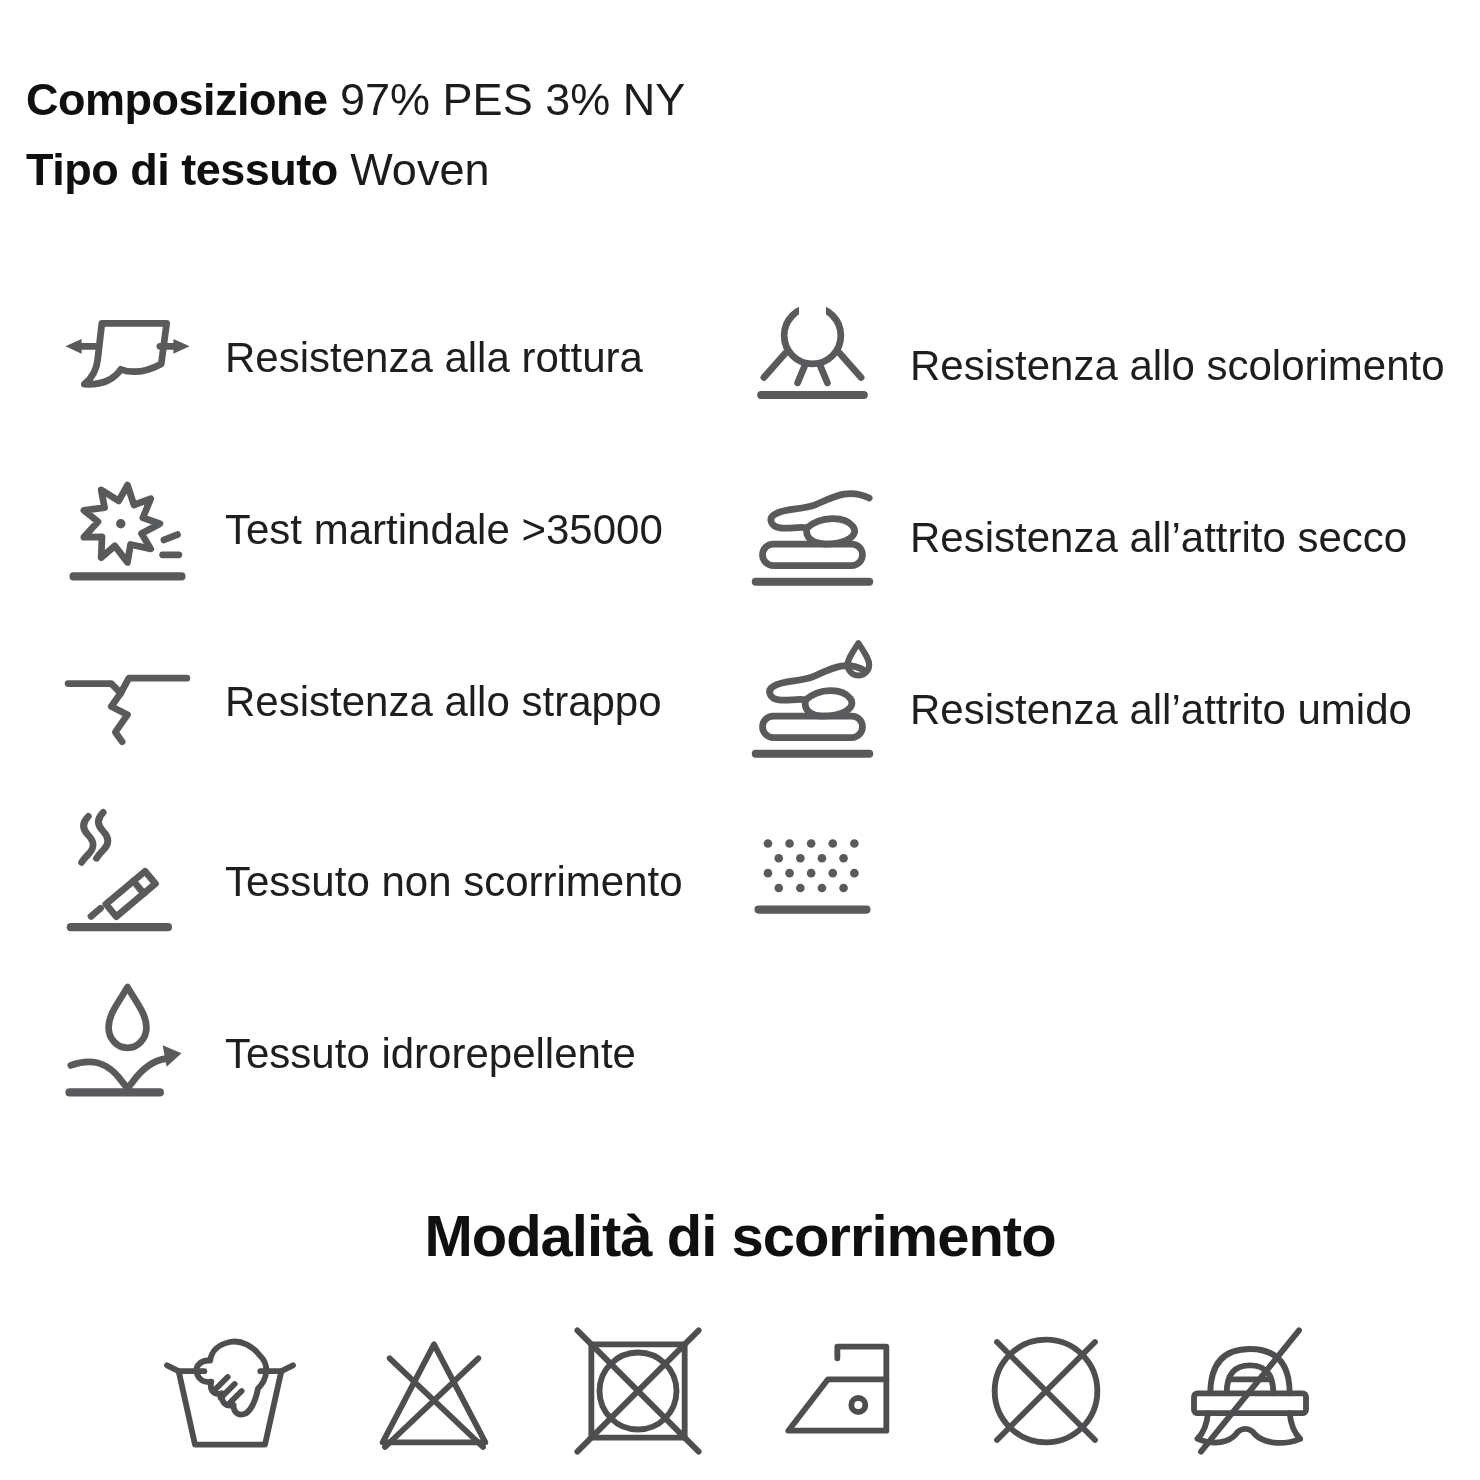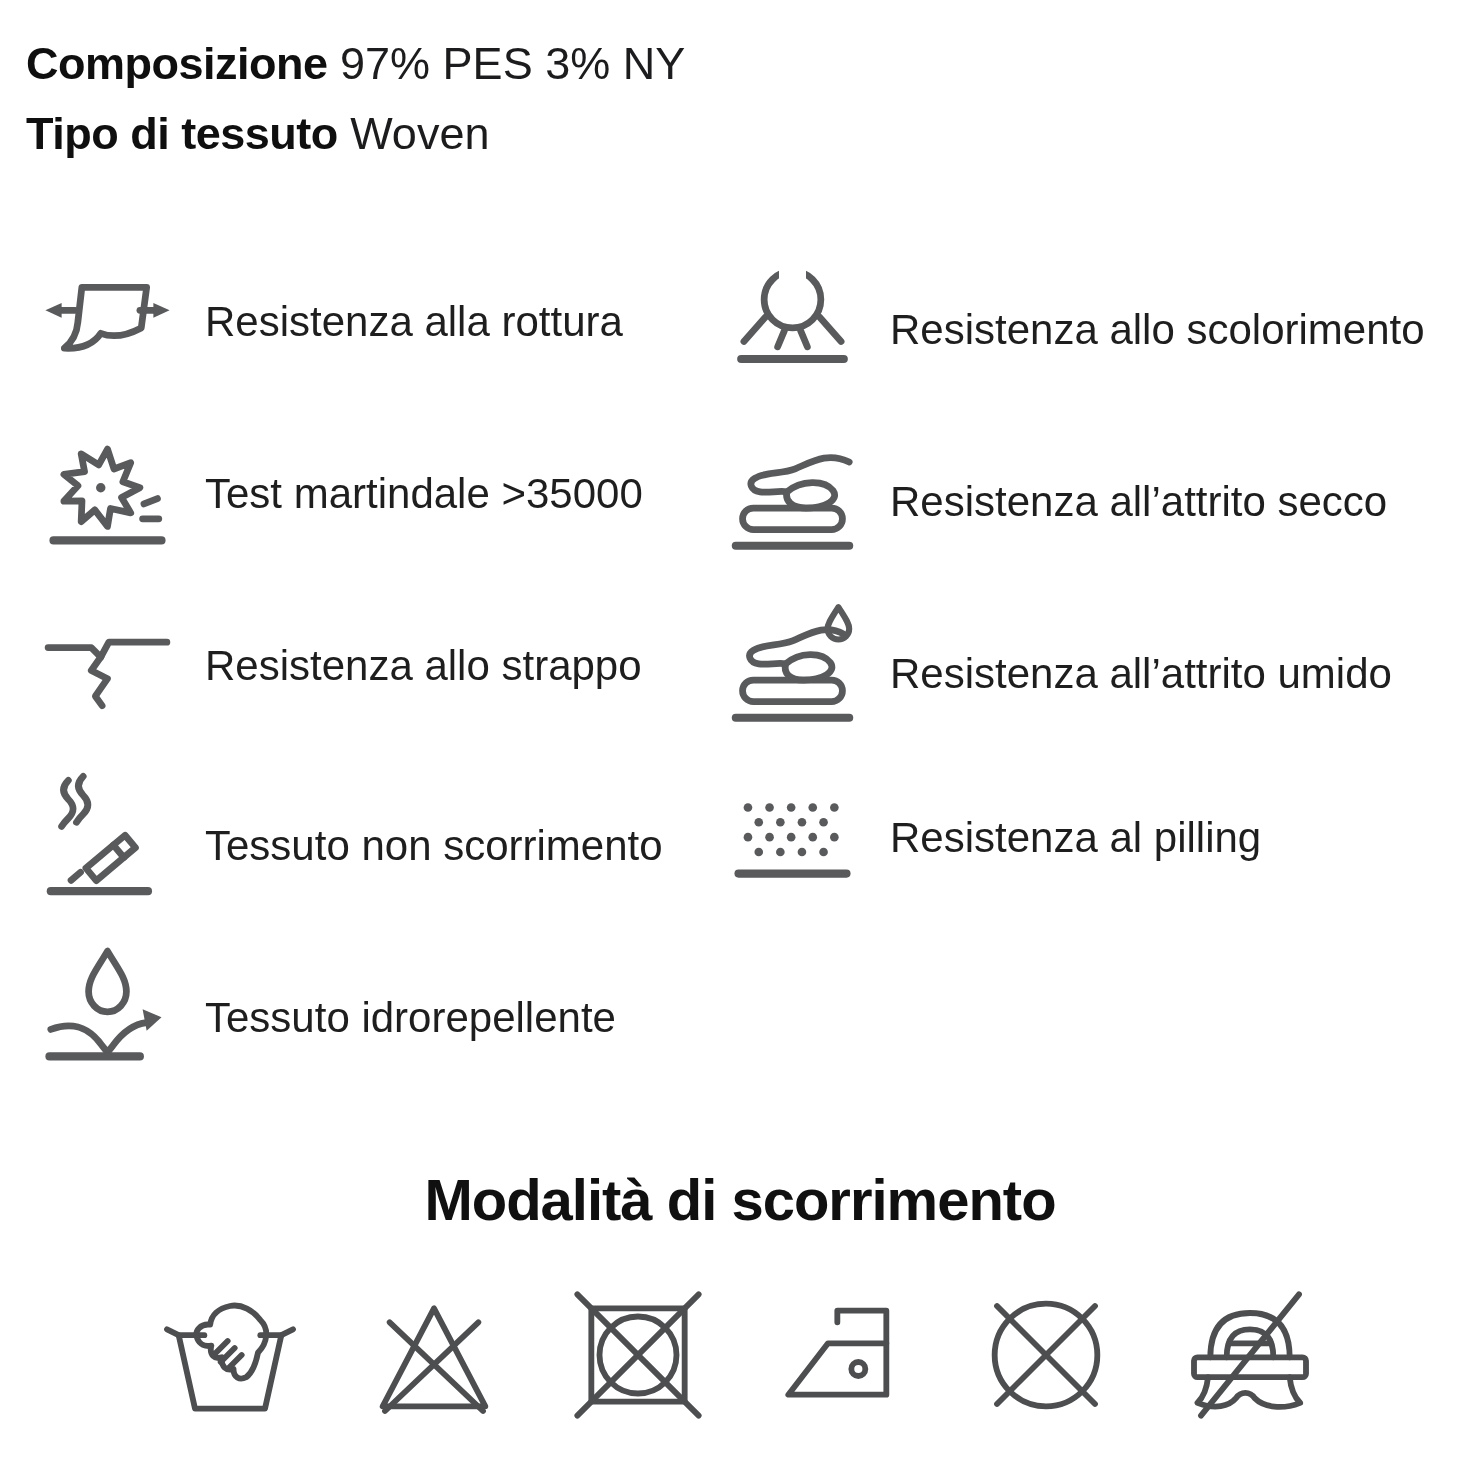--- a/index.html
+++ b/index.html
@@ -5,28 +5,28 @@
   html,body{margin:0;padding:0;background:#ffffff;}
   .page{
     position:relative;
     width:1480px;height:1480px;
     background:#ffffff;
     font-family:"Liberation Sans","DejaVu Sans",sans-serif;
     color:#1d1d1f;
     overflow:hidden;
   }
   
-  .header{padding:29px 0 0 26px;}
+  .header{padding:65px 0 0 26px;}
   .header .line{font-size:45px;line-height:1.55;color:#161616;}
   .header .lbl{font-weight:800;letter-spacing:-0.5px;color:#0f0f10;}
   .header .val{font-weight:400;color:#1c1c1e;}
   
   .features{
     margin-top:86px;
-    padding-left:40px;
+    padding-left:60px;
     display:grid;
     grid-template-columns:685px 720px;
     row-gap:37px;
   }
   .feature{display:flex;align-items:center;}
   .feature .iconbox{width:135px;height:135px;flex:none;display:flex;align-items:center;justify-content:center;}
   .feature .flabel{
     margin-left:30px;
     font-size:42px;line-height:1.3;color:#1e1e1e;
   }
@@ -180,21 +180,20 @@
             <circle cx="49" cy="49" r="3.2"></circle>
             <circle cx="65" cy="49" r="3.2"></circle>
             <circle cx="81" cy="49" r="3.2"></circle>
           <circle cx="25" cy="60" r="3.2"></circle>
             <circle cx="41" cy="60" r="3.2"></circle>
             <circle cx="57" cy="60" r="3.2"></circle>
             <circle cx="73" cy="60" r="3.2"></circle>
           <path d="M10 76 H90" stroke="currentColor" stroke-width="6" stroke-linecap="round" fill="none"></path>
         </svg>
       </div>
-      <div class="flabel">Resistenza al pilling</div>
     </div>
 
     <div class="feature col-right">
       <div class="iconbox">
         <svg class="ficon" viewBox="0 0 100 100" fill="none" stroke="currentColor" stroke-width="5" stroke-linecap="round" stroke-linejoin="round">
           <path d="M50 6 C43 18 36 26 36 36 A14 15 0 0 0 64 36 C64 26 57 18 50 6 Z"></path>
           <path d="M8 64 C24 58 36 62 46 76 L50 81 L54 76 C62 65 70 60 79 59"></path>
           <path d="M90 55 L76 49 L79 65 Z" fill="currentColor" stroke="none"></path>
           <path d="M7 84 H74" stroke-width="6"></path>
         </svg>

